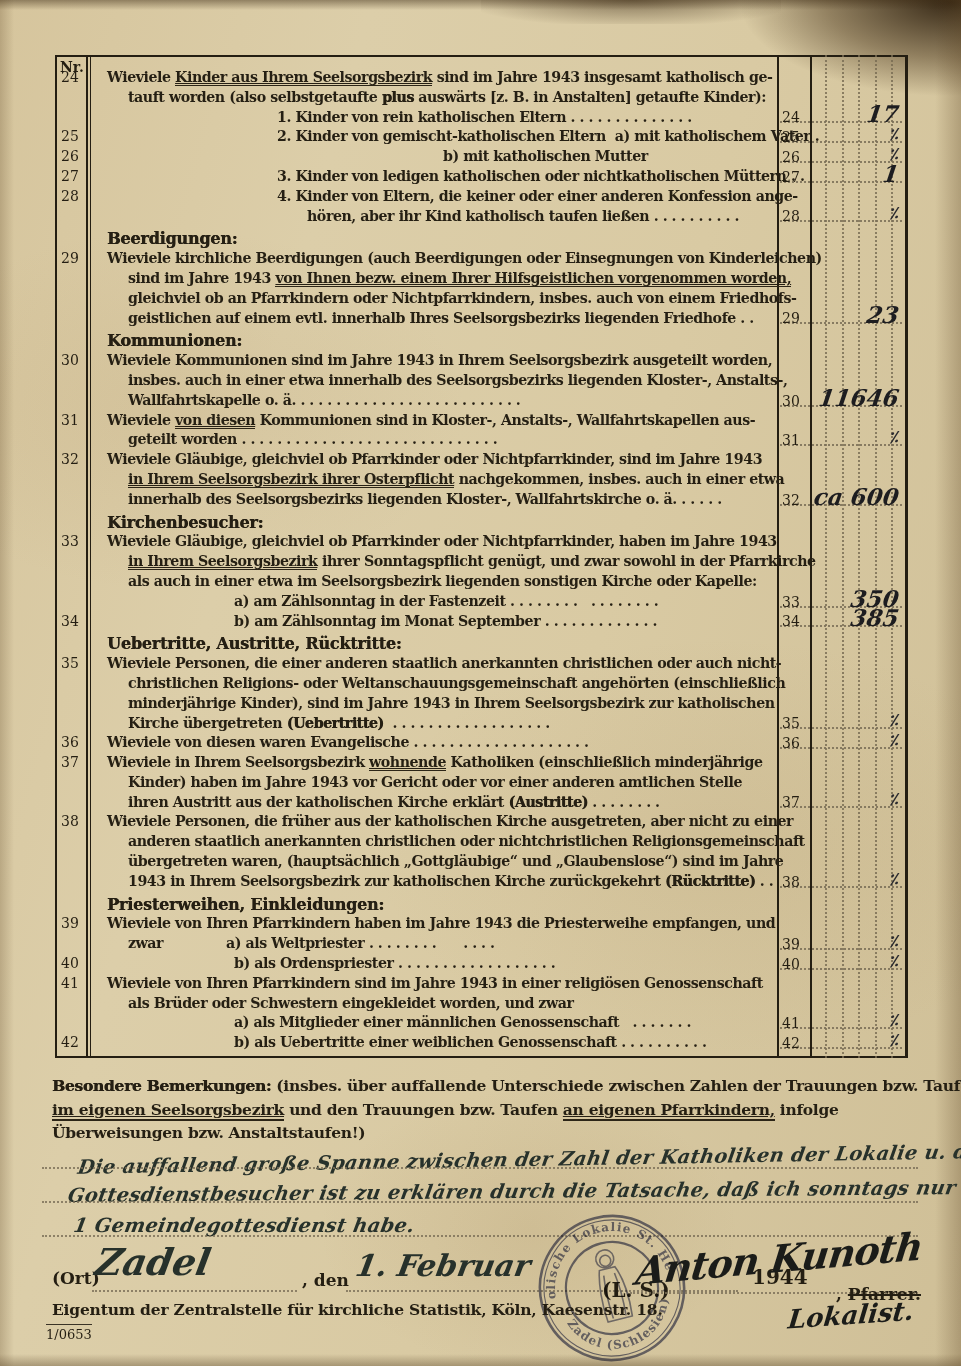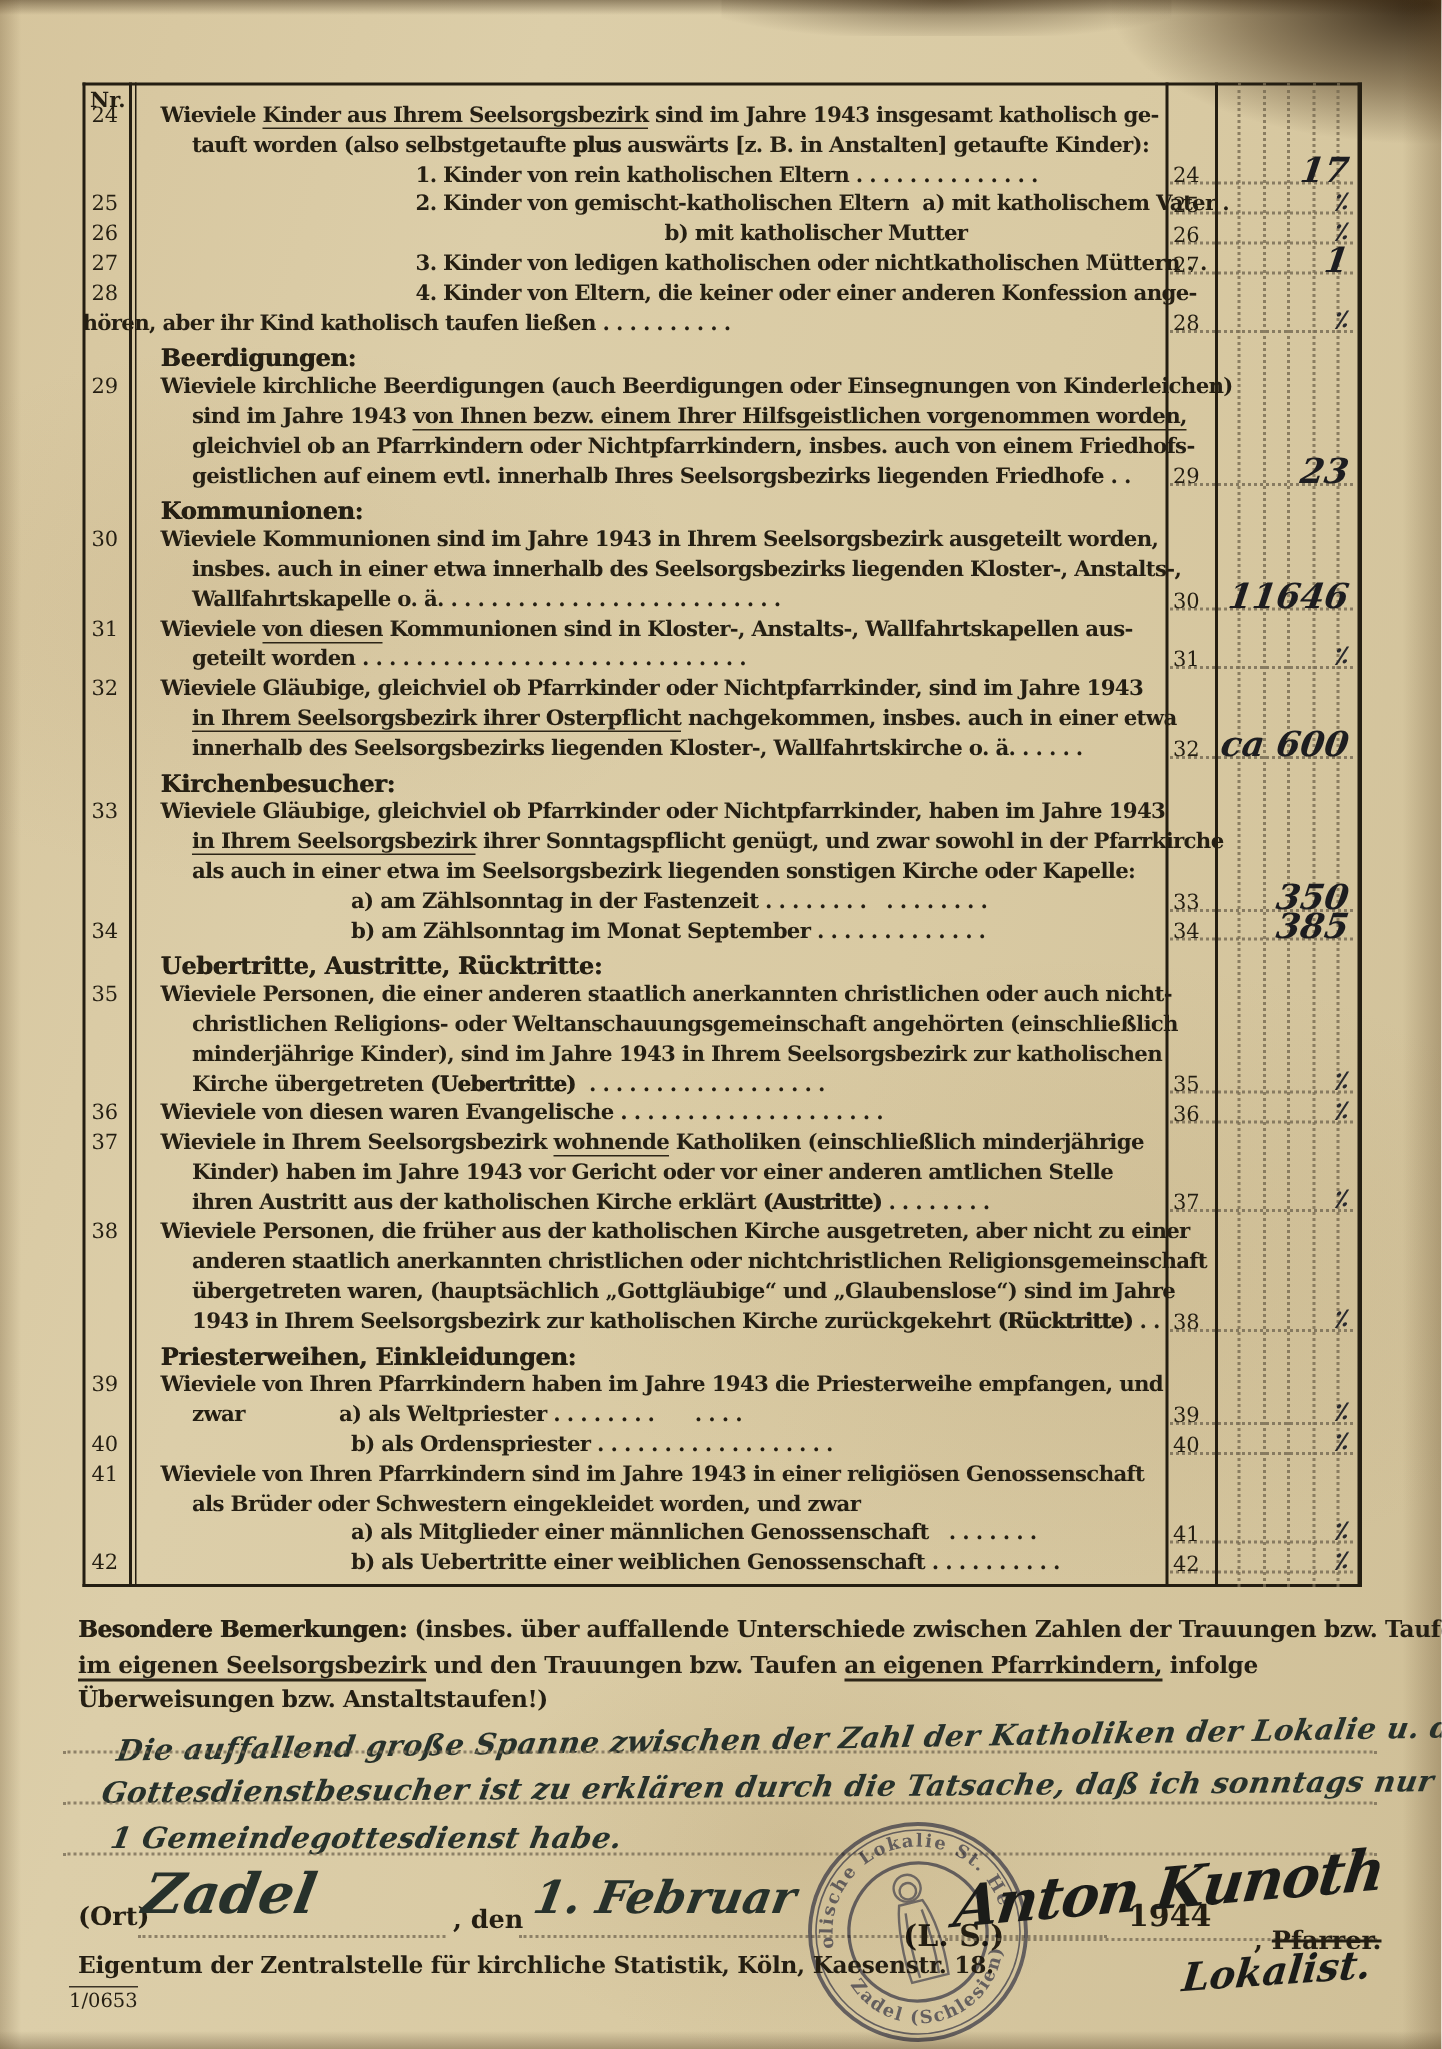--- a/index.html
+++ b/index.html
@@ -37,22 +37,22 @@
   .vdot{position:absolute;top:0;bottom:0;width:0;border-left:2px dotted #776b52;opacity:.8;}
   .hline-top{position:absolute;left:0;right:0;top:0;height:2px;background:#241e12;}
   .hline-bottom{position:absolute;left:0;right:0;bottom:0;height:2px;background:#241e12;}
   .nrhead{position:absolute;left:5px;top:4px;font-size:14px;font-weight:bold;color:#241e12;}
 
   .rows{position:absolute;top:13px;left:0;right:0;color:#251f13;}
   .heading{font-size:16px;font-weight:bold;letter-spacing:-.2px;padding-left:52px;margin-top:3px;line-height:19.8px;text-shadow:.4px 0 currentColor;}
   .frow{position:relative;}
   .line{font-size:14.2px;font-weight:bold;line-height:19.8px;letter-spacing:-.45px;white-space:pre;}
   .i1{padding-left:52px;} .i2{padding-left:73px;} .i3{padding-left:222px;}
-  .i4{padding-left:179px;} .i5{padding-left:388px;} .i6{}
-  .u{border-bottom:1.5px solid #2c2517;}
+  .i4{padding-left:179px;} .i5{padding-left:388px;} .i6{padding-left:252px;}
+  .u{border-bottom:1.5px solid #2c2517;text-decoration:underline;}
   .b{text-shadow:.5px 0 currentColor;}
   .rownr{position:absolute;left:6px;top:1px;width:22px;font-size:14px;font-weight:normal;color:#241e12;}
   .ansnr{position:absolute;left:727px;bottom:2px;width:26px;font-size:14px;color:#241e12;}
   .anslead{position:absolute;left:725px;right:6px;bottom:4px;border-bottom:2px dotted #7a6e57;opacity:.85;}
   .ansval{position:absolute;left:752px;bottom:3px;width:92px;text-align:right;padding-right:8px;
     font-style:italic;font-weight:bold;font-size:23px;color:#1d1d20;transform:skewX(-8deg);line-height:20px;}
   .ansval.nil{font-size:15px;padding-right:10px;color:#2a2a2e;}
 
   
   .remarks{position:absolute;left:52px;top:1074px;width:866px;color:#251f13;}
@@ -106,21 +106,21 @@
       </div>
       <div class="frow">
         <span class="rownr">25</span>
         <div class="line i3"><span>2. Kinder von gemischt-katholischen Eltern  a) mit katholischem Vater .</span></div>
         <div class="anslead"></div>
         <span class="ansnr">25</span>
         <span class="ansval nil">⁒</span>
       </div>
       <div class="frow">
         <span class="rownr">26</span>
-        <div class="line i5"><span>b) mit katholischer Mutter</span></div>
+        <div class="line i5"><span>b) mit katholischen Mutter</span></div>
         <div class="anslead"></div>
         <span class="ansnr">26</span>
         <span class="ansval nil">⁒</span>
       </div>
       <div class="frow">
         <span class="rownr">27</span>
         <div class="line i3"><span>3. Kinder von ledigen katholischen oder nichtkatholischen Müttern . .</span></div>
         <div class="anslead"></div>
         <span class="ansnr">27</span>
         <span class="ansval">1</span>

